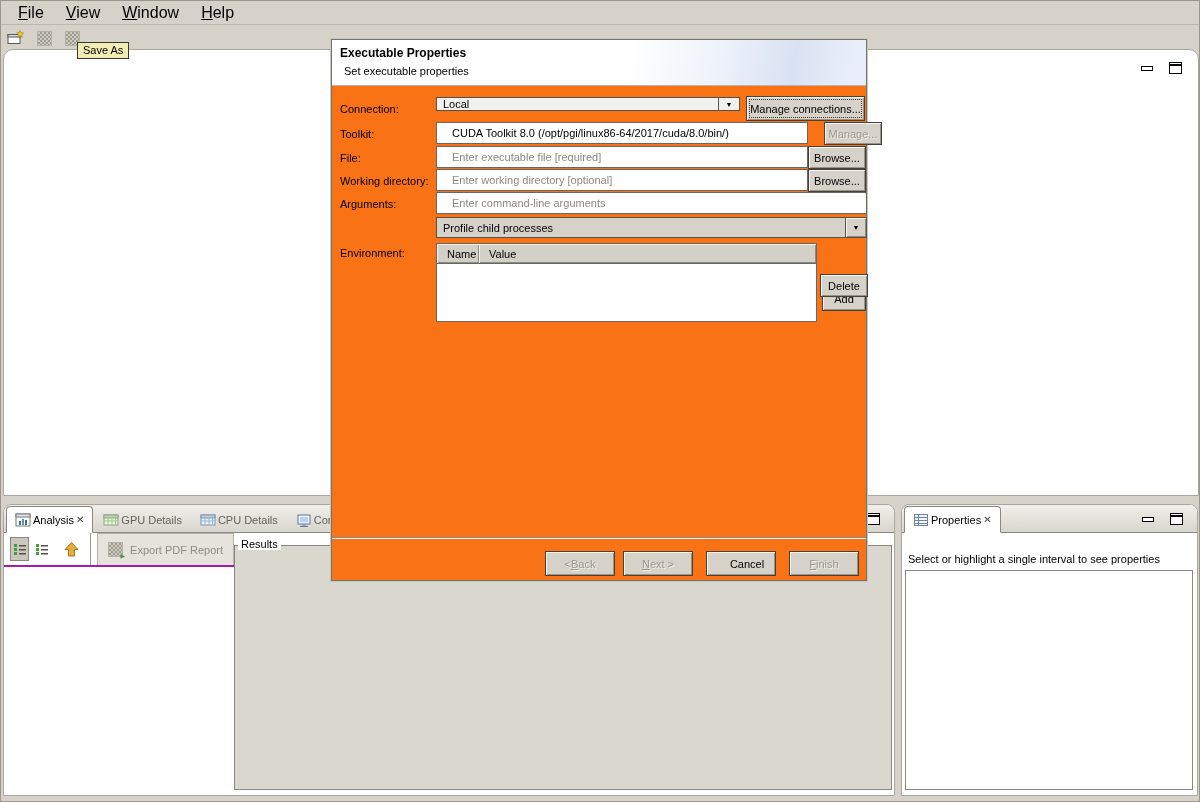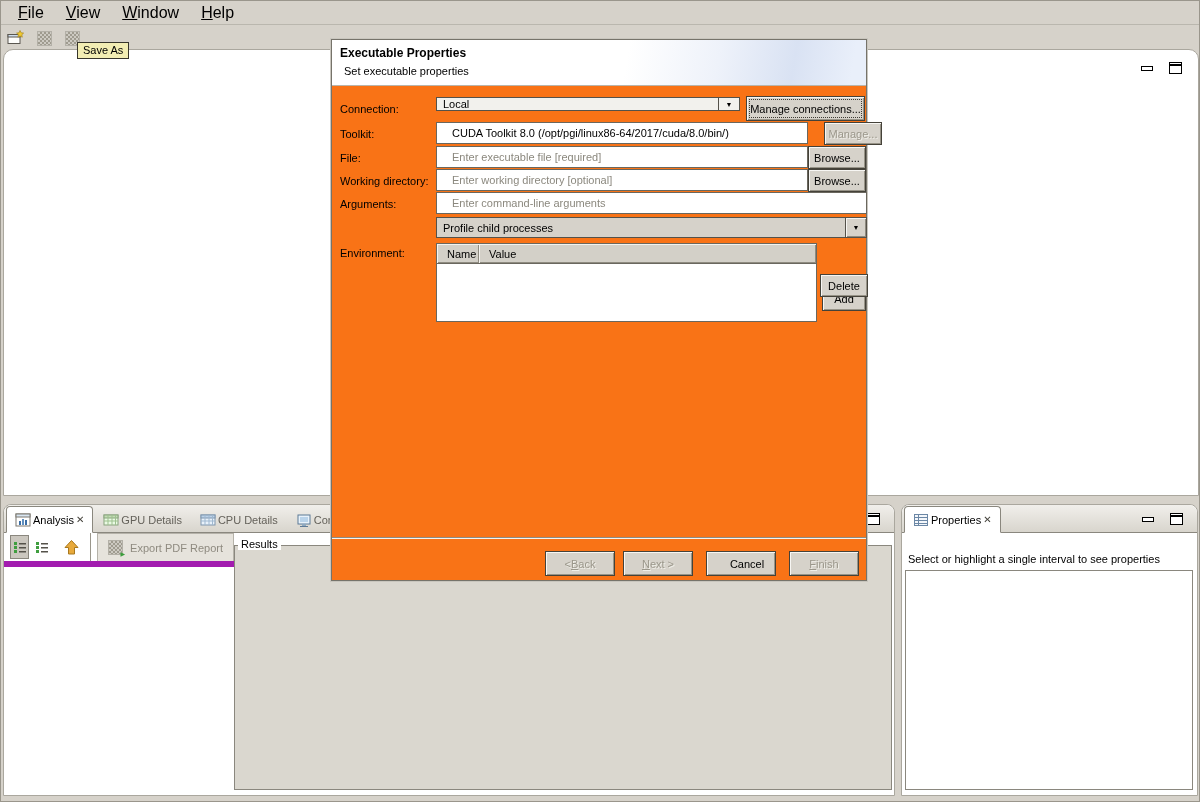--- a/index.html
+++ b/index.html
@@ -41,21 +41,21 @@
             border-radius:8px 8px 0 0; position:relative; }
   .tab { display:flex; align-items:center; gap:2px; padding:0 8px; height:25px; color:#64615a; white-space:nowrap; }
   .tab.active { position:relative; z-index:2; margin-bottom:-1px; height:27px; background:#fff;
                 border:1px solid #8a877e; border-bottom:1px solid #fff; border-radius:4px 4px 0 0; color:#000; }
   .tab-close { font-weight:bold; font-size:10px; color:#45433c; }
   .panel-content { position:absolute; left:0; top:28px; right:0; bottom:0; background:#fff; }
 
   
   .an-left { position:absolute; left:0; top:0; width:230px; height:100%; background:#fff; }
   .an-toolbar { height:34px; display:flex; align-items:center; gap:4px; padding-left:6px;
-                border-bottom:6px solid #a21caf; }
+                border-bottom:2px solid #a21caf; }
   .an-btn { width:24px; height:24px; display:flex; align-items:center; justify-content:center; }
   .an-btn.pressed { background:#cbc7bf; border:1px solid #8a877e; }
   .an-sep { width:1px; align-self:stretch; background:#9a968b; margin:0 2px 0 6px; }
   .export-tab { align-self:stretch; display:flex; align-items:center; gap:7px; padding:0 10px;
                 background:#e6e3dc; border:1px solid #b5b2a9; border-bottom:none; color:#8f8b80; white-space:nowrap; }
   .export-icon { position:relative; }
   .export-icon::after { content:"▶"; position:absolute; right:-3px; bottom:-3px; font-size:6px; color:#3c9e3c; }
   .results-group { position:absolute; left:230px; top:12px; right:2px; bottom:5px;
                    border:1px solid #8a877e; background:#dad7cf; }
   .results-legend { position:absolute; top:-8px; left:3px; background:#fff; padding:0 3px; color:#000; }

